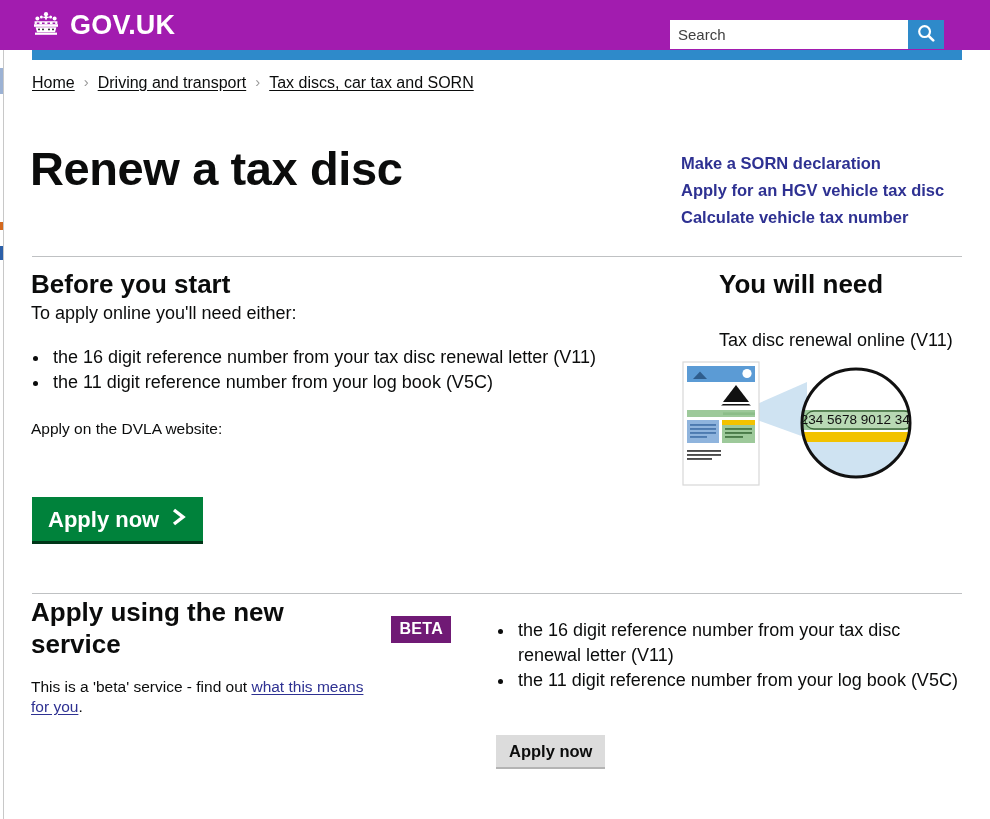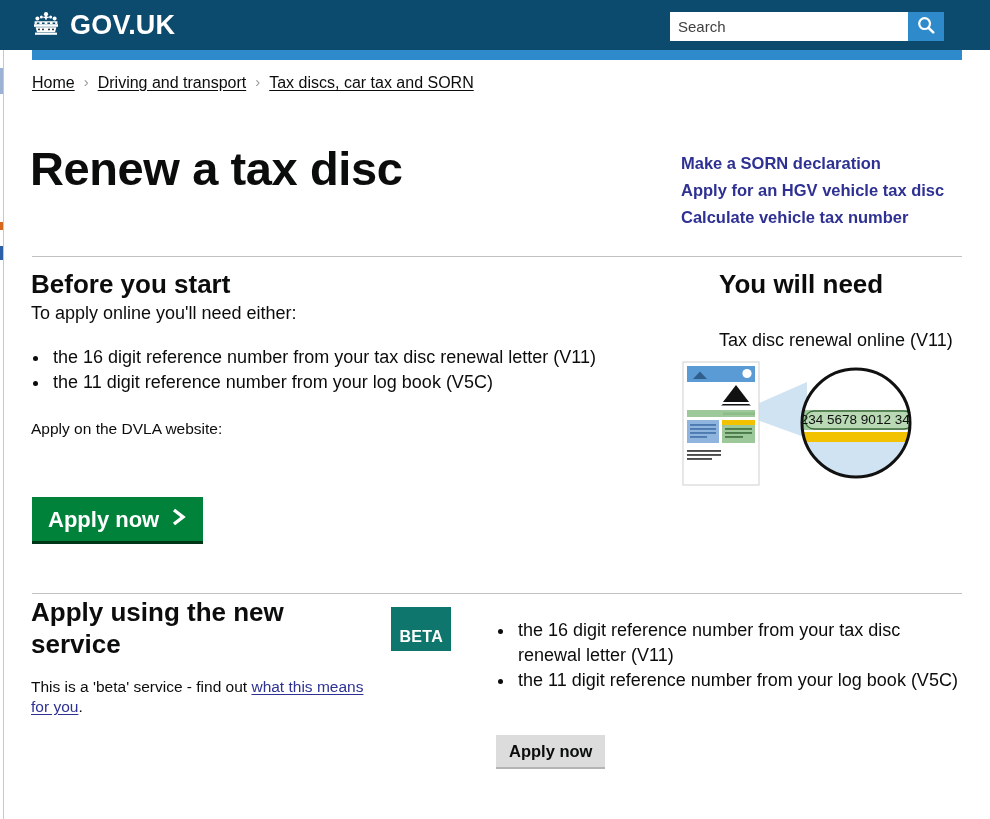--- a/index.html
+++ b/index.html
@@ -25,38 +25,38 @@
   }
   .left-sliver .seg { position: absolute; left: 0; width: 3px; }
   .left-sliver .seg-blue1 { top: 18px;  height: 26px; background: #4b72b0; opacity: .55; }
   .left-sliver .seg-orange { top: 172px; height: 8px; background: #d4691e; }
   .left-sliver .seg-blue2 { top: 196px; height: 14px; background: #2b5fa8; }
 
   
   .govuk-header {
     position: absolute; left: 0; top: 0;
     width: 990px; height: 50px;
-    background: #0c4a6e;
+    background: #a21caf;
   }
   .brand {
     position: absolute; left: 30px; top: 10px;
     display: flex; align-items: center; gap: 8px;
     text-decoration: none;
   }
   .crown { display: block; }
   .brand-text {
     color: #ffffff;
     font-size: 27px;
     font-weight: bold;
     letter-spacing: .2px;
     line-height: 30px;
   }
 
   .search-wrap {
-    position: absolute; right: 46px; top: 12px;
+    position: absolute; right: 46px; top: 20px;
     display: flex; height: 21px;
   }
   .search-input {
     width: 238px; height: 29px;
     border: 0; margin: 0; padding: 0 8px;
     background: #ffffff;
     font-family: "Liberation Sans", sans-serif;
     font-size: 15px; color: #0b0c0c;
     outline: none;
   }
@@ -187,26 +187,26 @@
     position: absolute; left: 31px; top: 596px;
     width: 420px;
   }
   .beta-heading-row {
     display: flex; align-items: center; gap: 32px;
   }
   .beta-heading {
     font-size: 26px; font-weight: bold; line-height: 32px; margin: 0;
   }
   .beta-badge {
-    background: #0f766e;
+    background: #701a75;
     color: #ffffff;
     font-size: 16px;
     font-weight: bold;
     line-height: 18px;
-    padding: 21px 8px 5px 8px;
+    padding: 4px 8px 5px 8px;
     letter-spacing: .3px;
     transform: translateY(1px);
   }
   .beta-note {
     margin-top: 17px;
     font-size: 15.5px;
     line-height: 20px;
     width: 352px;
   }
   .beta-note a {

